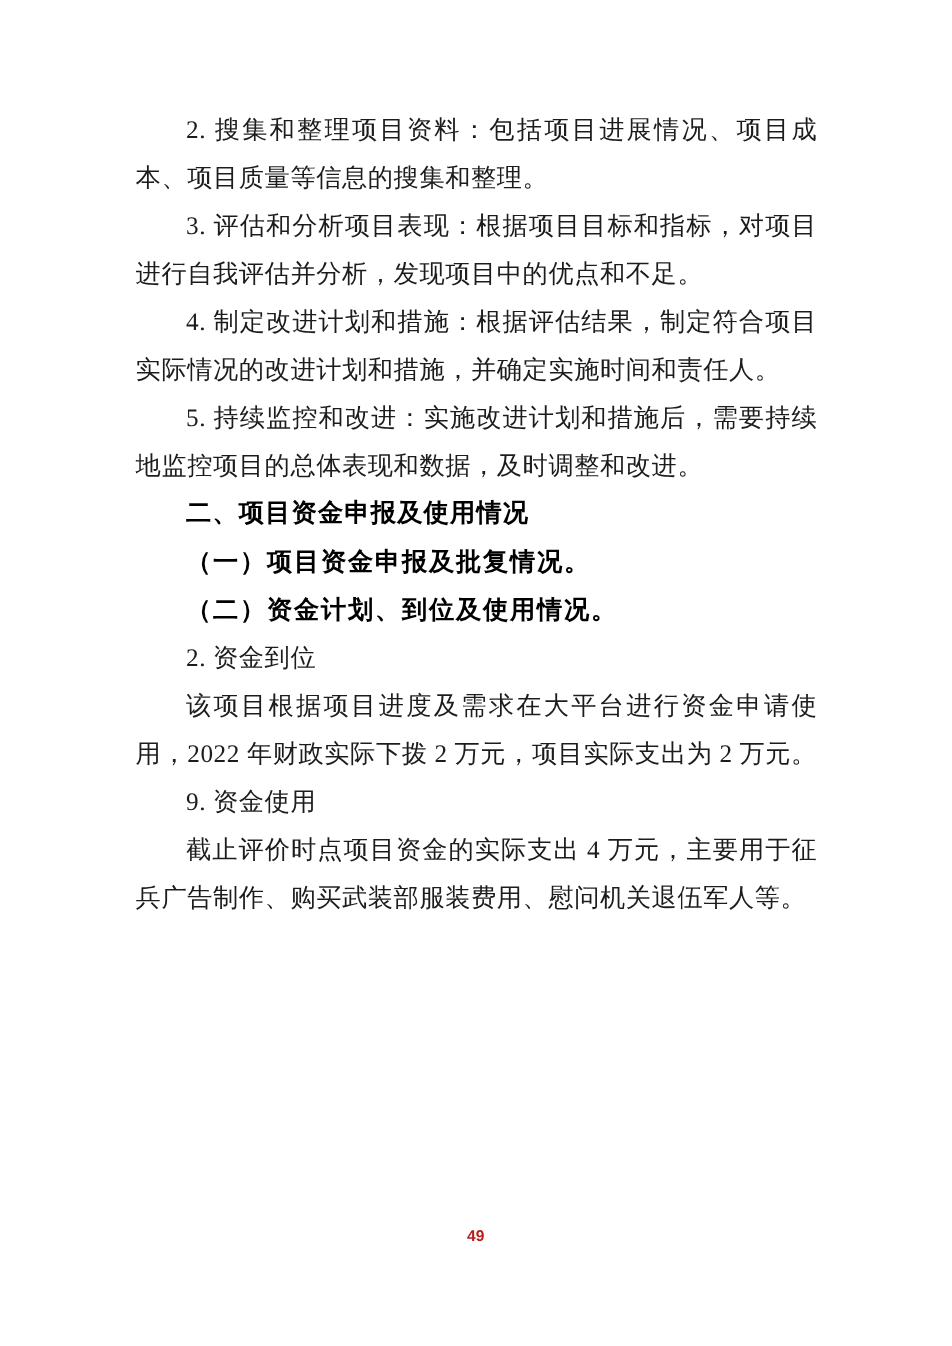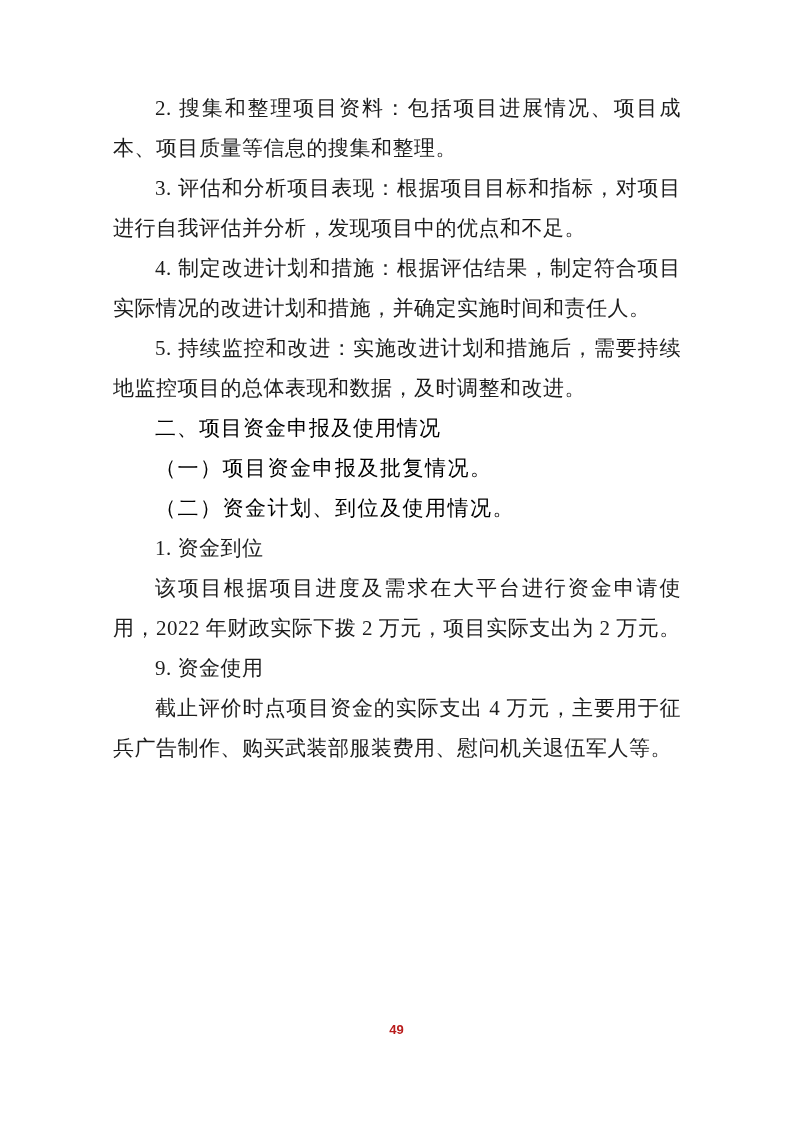--- a/index.html
+++ b/index.html
@@ -28,27 +28,27 @@
     color: #1c1c1c;
     text-align: justify;
     text-justify: inter-character;
     text-indent: 2em;
     letter-spacing: 0.5px;
     font-family: "Liberation Serif", serif;
   }
   
   .heading-1 {
     font-family: "Liberation Sans", sans-serif;
-    font-weight: 400;
+    font-weight: 700;
     color: #000000;
     letter-spacing: 1px;
   }
   .heading-2 {
     font-family: "Liberation Serif", serif;
-    font-weight: 400;
+    font-weight: 700;
     color: #000000;
     letter-spacing: 1.5px;
   }
   .page-number {
     position: absolute;
     left: 0;
     right: 0;
     top: 1022px;
     text-align: center;
     font-family: "Liberation Sans", sans-serif;
@@ -63,21 +63,21 @@
 <div class="page">
 
   <div class="content">
     <p class="para">2. 搜集和整理项目资料：包括项目进展情况、项目成本、项目质量等信息的搜集和整理。</p>
     <p class="para">3. 评估和分析项目表现：根据项目目标和指标，对项目进行自我评估并分析，发现项目中的优点和不足。</p>
     <p class="para">4. 制定改进计划和措施：根据评估结果，制定符合项目实际情况的改进计划和措施，并确定实施时间和责任人。</p>
     <p class="para">5. 持续监控和改进：实施改进计划和措施后，需要持续地监控项目的总体表现和数据，及时调整和改进。</p>
     <p class="para heading-1">二、项目资金申报及使用情况</p>
     <p class="para heading-2">（一）项目资金申报及批复情况。</p>
     <p class="para heading-2">（二）资金计划、到位及使用情况。</p>
-    <p class="para">1. 资金到位</p>
+    <p class="para">2. 资金到位</p>
     <p class="para">该项目根据项目进度及需求在大平台进行资金申请使用，2022 年财政实际下拨 2 万元，项目实际支出为 2 万元。</p>
     <p class="para">9. 资金使用</p>
     <p class="para">截止评价时点项目资金的实际支出 4 万元，主要用于征兵广告制作、购买武装部服装费用、慰问机关退伍军人等。</p>
   </div>
 
   <div class="page-number">49</div>
 
 </div>
 
 </body></html>

